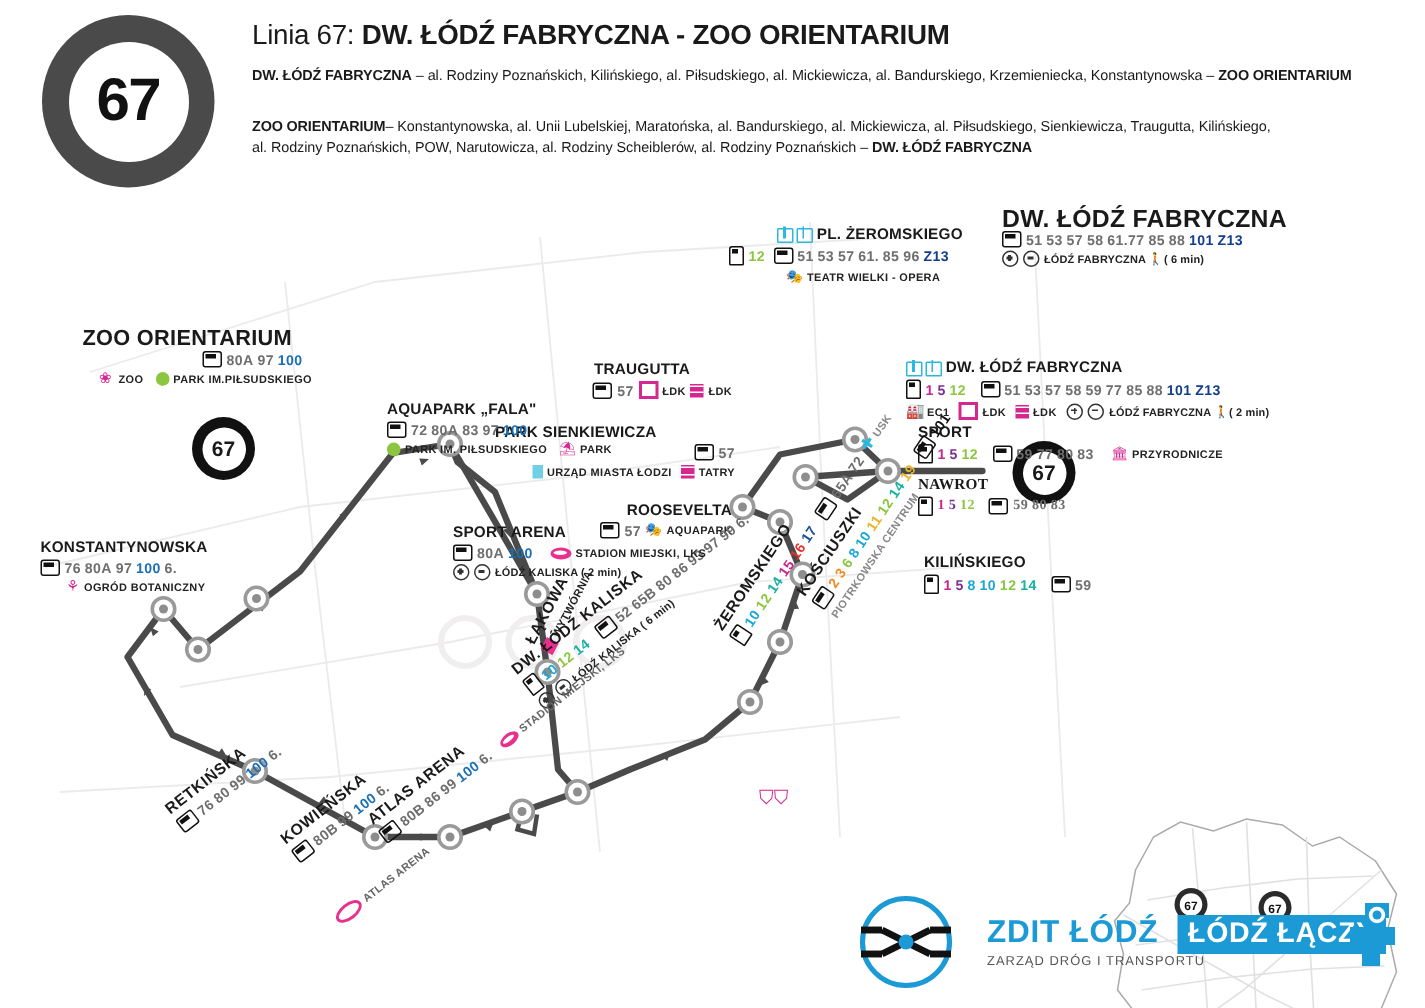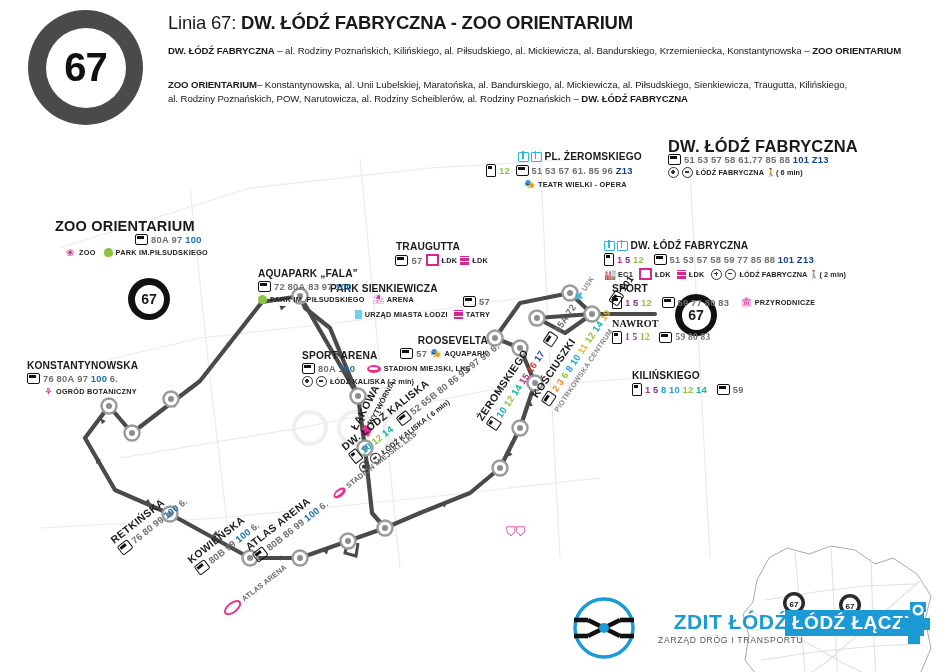--- a/index.html
+++ b/index.html
@@ -86,21 +86,21 @@
   .ic-pinkoval{width:16px;height:7px;border-radius:50%;border:2px solid #e8318f;}
   .ic-walk{font-size:8px;}
 
   
   .rot{position:absolute;transform-origin:left top;font-size:9px;white-space:nowrap;}
   .rot .name{font-weight:bold;font-size:10.5px;letter-spacing:.4px;}
   .rot .row{display:flex;align-items:center;gap:3px;margin-top:2px;}
 
   
   #footer{left:0;top:586px;width:950px;height:86px;}
-  .logo-zdit-txt .l1{font-size:21px;font-weight:bold;color:#1b9ad6;letter-spacing:.5px;text-align:center;}
+  .logo-zdit-txt .l1{font-size:21px;font-weight:bold;color:#1b9ad6;letter-spacing:.5px;}
   .logo-zdit-txt .l2{font-size:8.6px;color:#555;letter-spacing:.7px;margin-top:1px;}
   #lodz-laczy-box{background:#1b9ad6;color:#fff;font-size:19px;font-weight:bold;
     padding:2px 7px;letter-spacing:.5px;}
 
   
   #minimap{left:735px;top:412px;width:205px;height:180px;}
 </style>
 </head>
 <body>
 
@@ -364,21 +364,21 @@
       <span class="lines">
         <span class="c-mag">1</span><span class="c-pur">5</span><span class="c-grn">12</span>
       </span>
       <span class="ic ic-bus" style="margin-left:4px;"></span>
       <span class="lines">
         <span class="c-grey">59</span><span class="c-grey">80</span><span class="c-grey">83</span>
       </span>
     </div>
   </div>
 
-  <div class="stn" style="left:632px;top:242px;">
+  <div class="stn" style="left:616px;top:242px;">
     <div class="name">KILIŃSKIEGO</div>
     <div class="row">
       <span class="ic ic-tram"></span>
       <span class="lines">
         <span class="c-mag">1</span><span class="c-pur">5</span><span class="c-cyan">8</span><span class="c-cyan">10</span><span class="c-grn">12</span><span class="c-teal">14</span>
       </span>
       <span class="ic ic-bus" style="margin-left:4px;"></span>
       <span class="lines c-grey">59</span>
     </div>
   </div>
@@ -513,21 +513,21 @@
     <div class="row">
       <span class="ic ic-bus"></span>
       <span class="lines">
         <span class="c-grey">72</span><span class="c-grey">80A</span><span class="c-grey">83</span><span class="c-grey">97</span><span class="c-blue">100</span>
       </span>
     </div>
     <div class="row">
       <span class="ic ic-tree"></span>
       <span class="poi">PARK IM. PIŁSUDSKIEGO</span>
       <span class="ic ic-pool" style="margin-left:5px;">⛱</span>
-      <span class="poi">ARENA</span>
+      <span class="poi">PARK</span>
     </div>
   </div>
 
   <div class="stn" style="left:302px;top:222px;">
     <div class="name">SPORT ARENA</div>
     <div class="row">
       <span class="ic ic-bus"></span>
       <span class="lines">
         <span class="c-grey">80A</span><span class="c-blue">100</span>
       </span>

